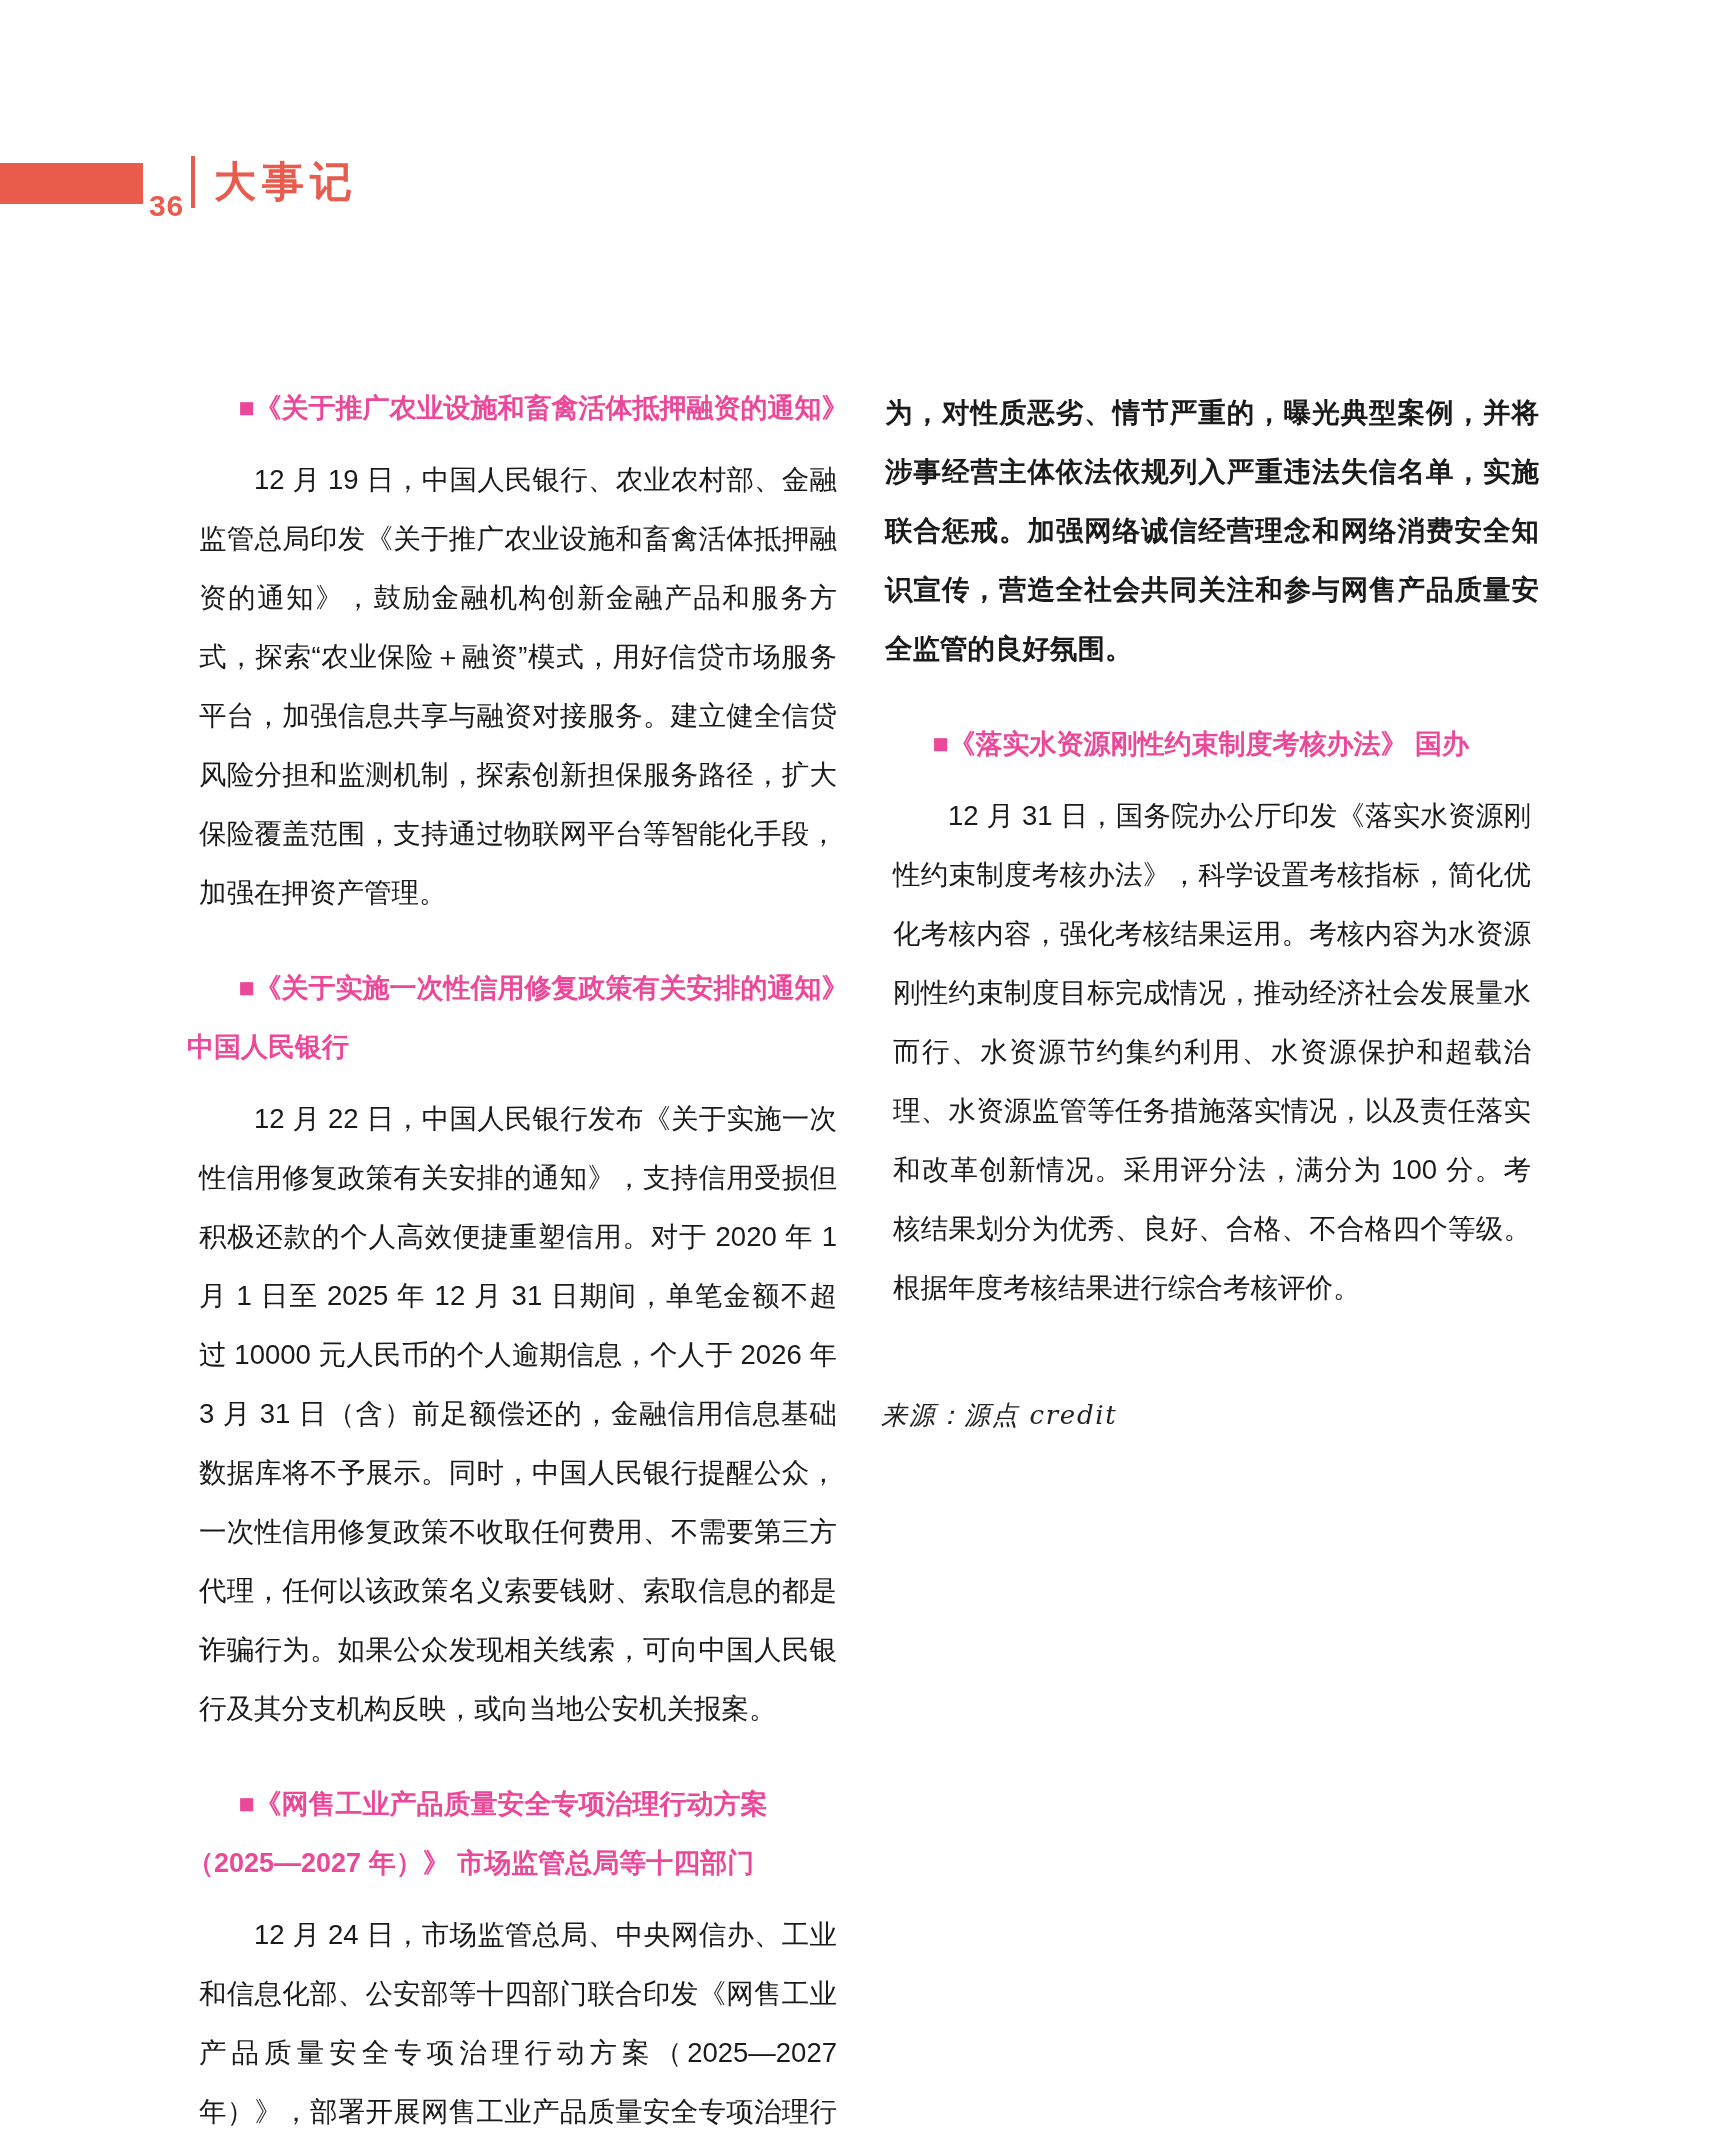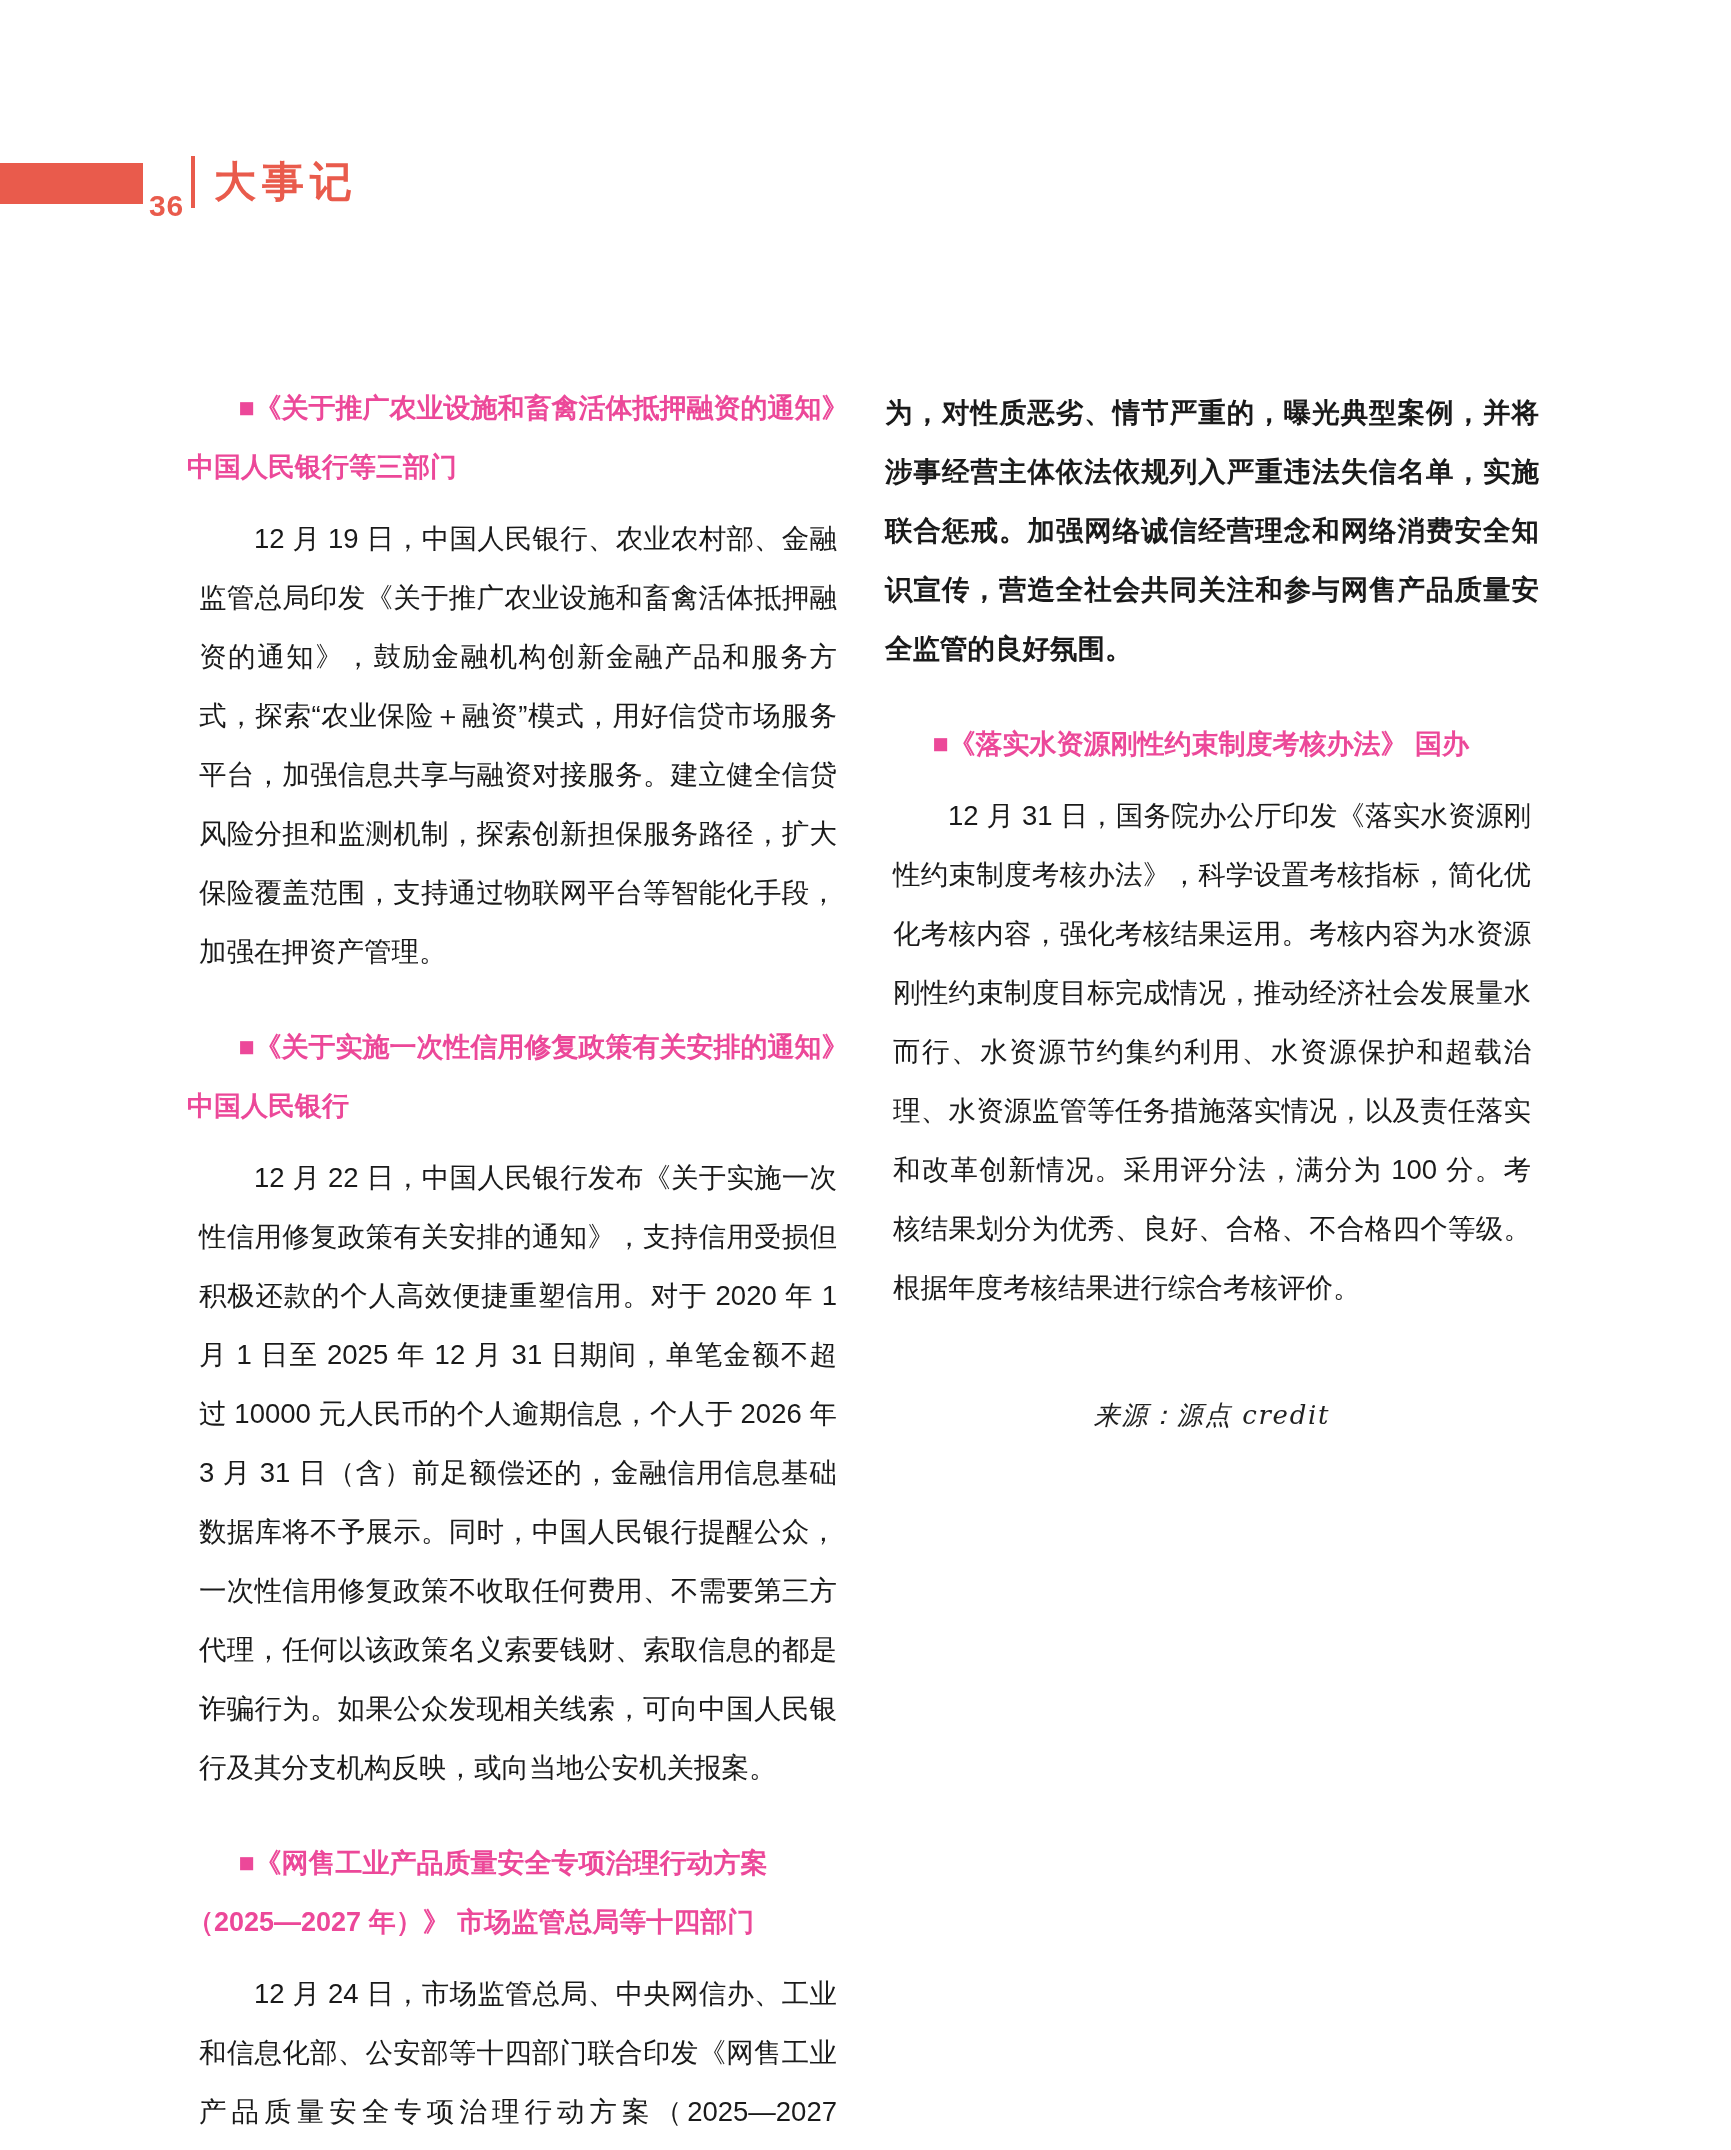--- a/index.html
+++ b/index.html
@@ -16,42 +16,41 @@
   
   .content{position:absolute;left:187px;top:379px;width:1357px;display:flex;gap:32px;}
   .col{width:662px;font-size:27.5px;line-height:59px;text-align:justify;}
   .sec{margin-top:37px;}
   .sec.first{margin-top:0;}
   .heading{color:#ec4899;font-weight:700;font-size:27px;}
   .heading .l1{text-indent:1.9em;}
   .heading .l2{text-indent:0;}
   p.para{margin:12px;text-indent:2em;}
   p.cont{margin:4px;text-indent:0;font-weight:bold;}
-  .source{margin-top:69px;text-align:center;font-family:"DejaVu Serif",serif;
+  .source{margin-top:69px;text-align:left;font-family:"DejaVu Serif",serif;
           font-style:italic;font-size:26px;color:#222;letter-spacing:1.7px;}
 </style>
 </head>
 <body>
 
 <div class="accent-band"></div>
 
 <div class="pagehead">
   <span class="pnum">36</span>
   <span class="pdiv"></span>
   <span class="ptitle">大事记</span>
 </div>
 
 <div class="content">
 
   <div class="col">
 
     <div class="sec first">
       <div class="heading">
         <div class="l1">■《关于推广农业设施和畜禽活体抵押融资的通知》</div>
-        <div class="l2">中国人民银行等三部门</div>
       </div>
       <p class="para">12 月 19 日，中国人民银行、农业农村部、金融监管总局印发《关于推广农业设施和畜禽活体抵押融资的通知》，鼓励金融机构创新金融产品和服务方式，探索“农业保险＋融资”模式，用好信贷市场服务平台，加强信息共享与融资对接服务。建立健全信贷风险分担和监测机制，探索创新担保服务路径，扩大保险覆盖范围，支持通过物联网平台等智能化手段，加强在押资产管理。</p>
     </div>
 
     <div class="sec">
       <div class="heading">
         <div class="l1">■《关于实施一次性信用修复政策有关安排的通知》</div>
         <div class="l2">中国人民银行</div>
       </div>
       <p class="para">12 月 22 日，中国人民银行发布《关于实施一次性信用修复政策有关安排的通知》，支持信用受损但积极还款的个人高效便捷重塑信用。对于 2020 年 1 月 1 日至 2025 年 12 月 31 日期间，单笔金额不超过 10000 元人民币的个人逾期信息，个人于 2026 年 3 月 31 日（含）前足额偿还的，金融信用信息基础数据库将不予展示。同时，中国人民银行提醒公众，一次性信用修复政策不收取任何费用、不需要第三方代理，任何以该政策名义索要钱财、索取信息的都是诈骗行为。如果公众发现相关线索，可向中国人民银行及其分支机构反映，或向当地公安机关报案。</p>

